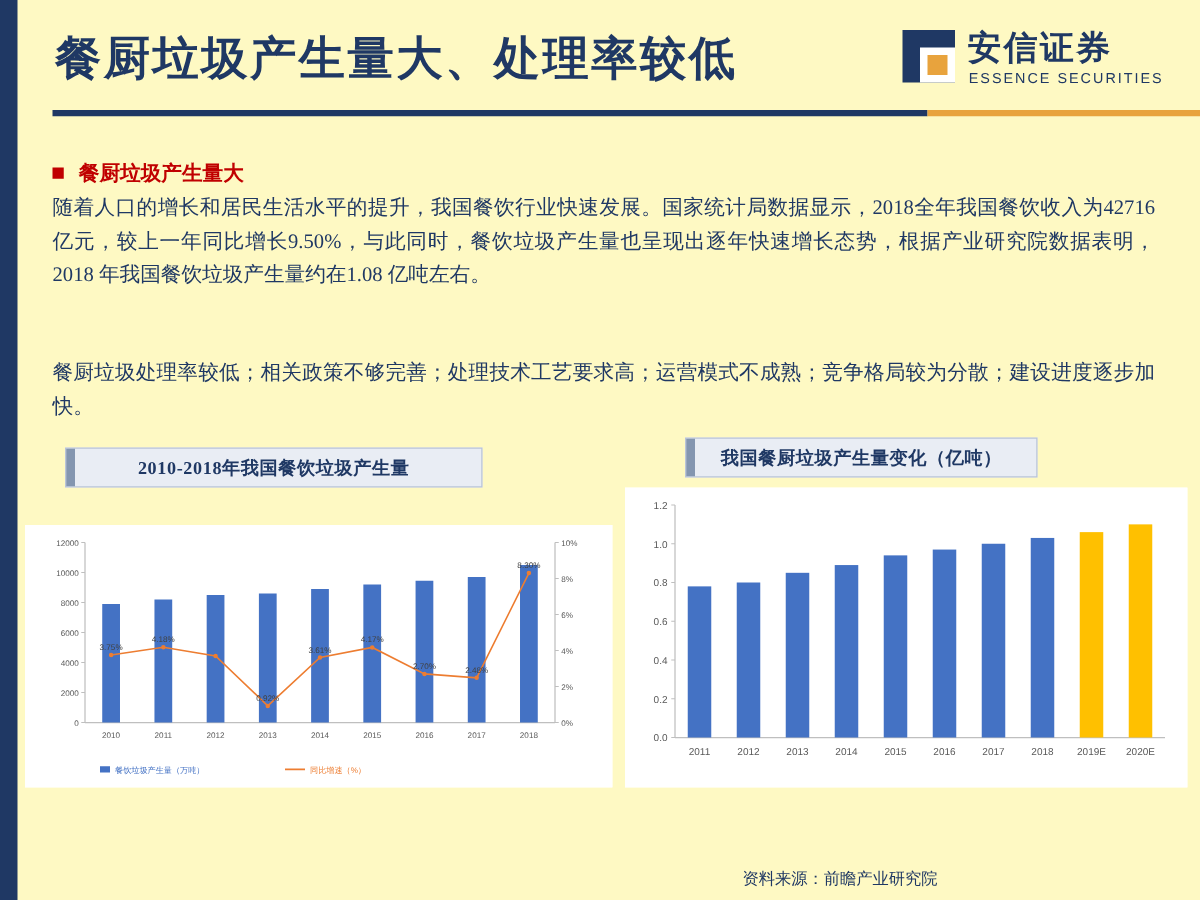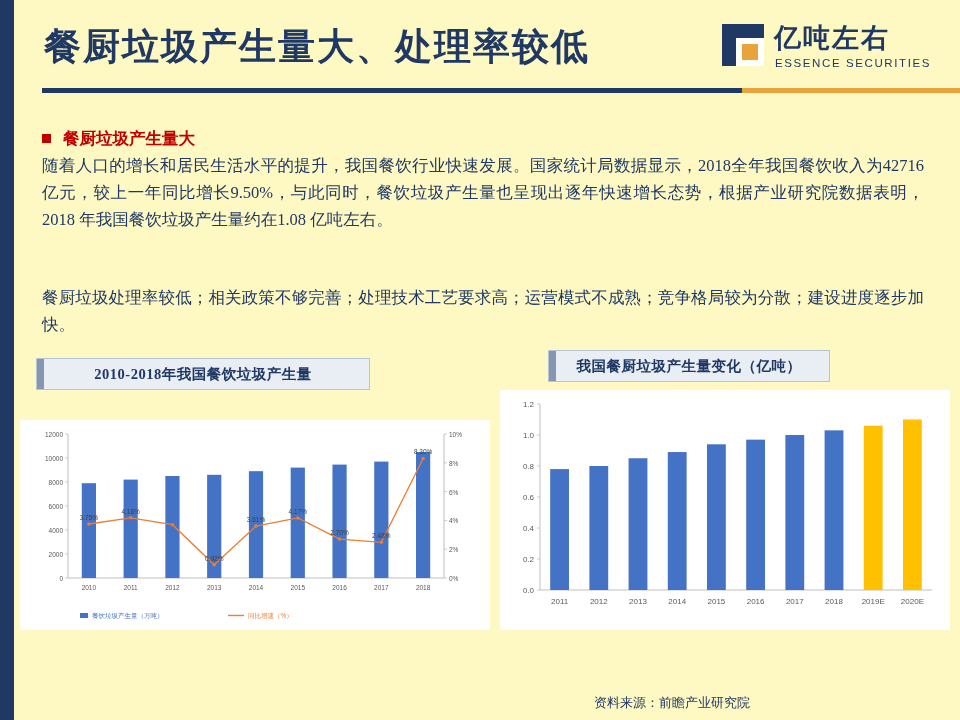--- a/index.html
+++ b/index.html
@@ -220,33 +220,33 @@
     <div class="header-title">餐厨垃圾产生量大、处理率较低</div>
     <div class="header-rule"></div>
     <div class="header-rule2"></div>
 
     <div class="logo-wrap">
       <div class="logo-mark">
         <div class="sq"></div>
         <div class="notch"></div>
         <div class="inner"></div>
       </div>
-      <div class="logo-cn">亿吨左右</div>
+      <div class="logo-cn">安信证券</div>
       <div class="logo-en">ESSENCE SECURITIES</div>
     </div>
   </div>
 
   <div class="bullet-head" style="left:42px; top:128px;">
     <span class="bullet-sq"></span><span>餐厨垃圾产生量大</span>
   </div>
   <div class="para" style="left:42px; top:152px; width:882px;">随着人口的增长和居民生活水平的提升，我国餐饮行业快速发展。国家统计局数据显示，2018全年我国餐饮收入为42716 亿元，较上一年同比增长9.50%，与此同时，餐饮垃圾产生量也呈现出逐年快速增长态势，根据产业研究院数据表明，2018 年我国餐饮垃圾产生量约在1.08 亿吨左右。</div>
 
   <div class="para" style="left:42px; top:284px; width:882px;">餐厨垃圾处理率较低；相关政策不够完善；处理技术工艺要求高；运营模式不成熟；竞争格局较为分散；建设进度逐步加快。</div>
 
-  <div class="chart-caption" style="left:36px; top:358px; width:332px; height:30px;text-align:center;">
+  <div class="chart-caption" style="left:52px; top:358px; width:332px; height:30px;text-align:center;">
     <span class="bar"></span>
     <span>2010-2018年我国餐饮垃圾产生量</span>
   </div>
 
   <div class="chart-caption" style="left:548px; top:350px; width:280px; height:30px;">
     <span class="bar"></span>
     <span>我国餐厨垃圾产生量变化（亿吨）</span>
   </div>
 
   <div class="panel" style="left:20px; top:420px; width:470px; height:210px;">

